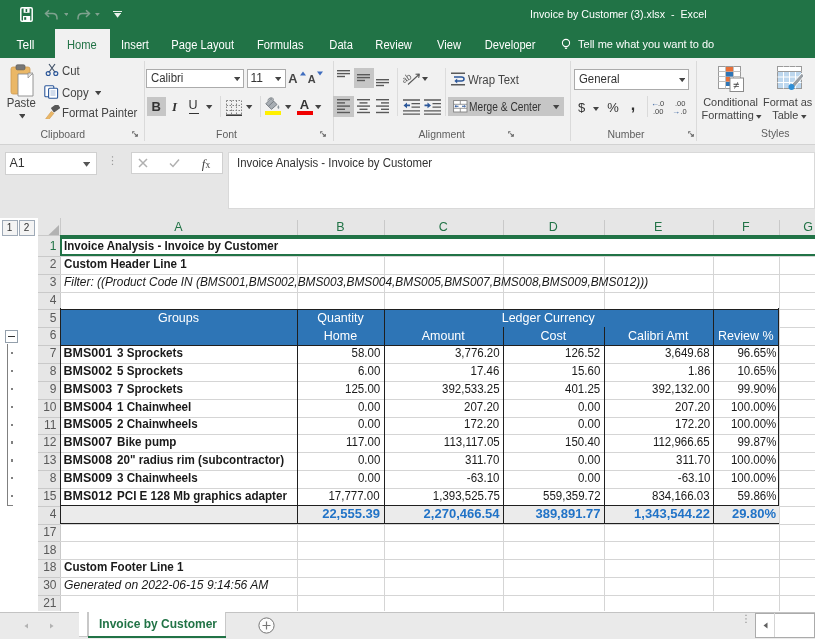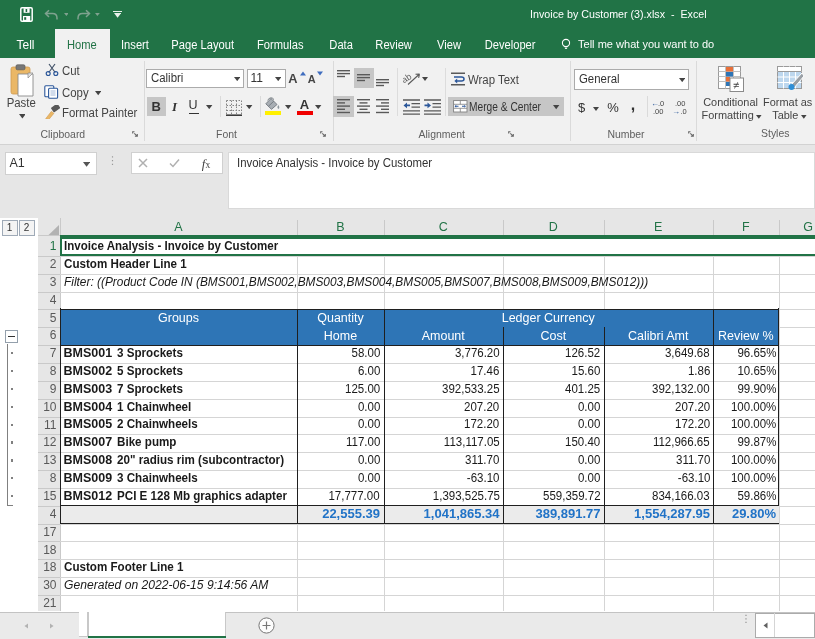--- a/index.html
+++ b/index.html
@@ -470,23 +470,23 @@
 <div style="position:absolute;top:468.92500000000024px;right:105px;transform-origin:right center;height:18.5px;line-height:18.5px;font-family:&quot;Liberation Sans&quot;,sans-serif;font-size:12.5px;color:#1a1a1a;font-weight:normal;font-style:normal;white-space:nowrap;transform:scaleX(0.92);">-63.10</div>
 <div style="position:absolute;top:468.92500000000024px;right:39px;transform-origin:right center;height:18.5px;line-height:18.5px;font-family:&quot;Liberation Sans&quot;,sans-serif;font-size:12.5px;color:#1a1a1a;font-weight:normal;font-style:normal;white-space:nowrap;transform:scaleX(0.92);">100.00%</div>
 <div style="position:absolute;top:486.77500000000026px;left:63.5px;transform-origin:left center;height:18.5px;line-height:18.5px;font-family:&quot;Liberation Sans&quot;,sans-serif;font-size:12.5px;color:#1a1a1a;font-weight:bold;font-style:normal;white-space:nowrap;">BMS012</div>
 <div style="position:absolute;top:486.77500000000026px;left:117px;transform-origin:left center;height:18.5px;line-height:18.5px;font-family:&quot;Liberation Sans&quot;,sans-serif;font-size:12.5px;color:#1a1a1a;font-weight:bold;font-style:normal;white-space:nowrap;transform:scaleX(0.93);">PCI E 128 Mb graphics adapter</div>
 <div style="position:absolute;top:486.77500000000026px;right:435px;transform-origin:right center;height:18.5px;line-height:18.5px;font-family:&quot;Liberation Sans&quot;,sans-serif;font-size:12.5px;color:#1a1a1a;font-weight:normal;font-style:normal;white-space:nowrap;transform:scaleX(0.92);">17,777.00</div>
 <div style="position:absolute;top:486.77500000000026px;right:315.5px;transform-origin:right center;height:18.5px;line-height:18.5px;font-family:&quot;Liberation Sans&quot;,sans-serif;font-size:12.5px;color:#1a1a1a;font-weight:normal;font-style:normal;white-space:nowrap;transform:scaleX(0.92);">1,393,525.75</div>
 <div style="position:absolute;top:486.77500000000026px;right:214.5px;transform-origin:right center;height:18.5px;line-height:18.5px;font-family:&quot;Liberation Sans&quot;,sans-serif;font-size:12.5px;color:#1a1a1a;font-weight:normal;font-style:normal;white-space:nowrap;transform:scaleX(0.92);">559,359.72</div>
 <div style="position:absolute;top:486.77500000000026px;right:105px;transform-origin:right center;height:18.5px;line-height:18.5px;font-family:&quot;Liberation Sans&quot;,sans-serif;font-size:12.5px;color:#1a1a1a;font-weight:normal;font-style:normal;white-space:nowrap;transform:scaleX(0.92);">834,166.03</div>
 <div style="position:absolute;top:486.77500000000026px;right:39px;transform-origin:right center;height:18.5px;line-height:18.5px;font-family:&quot;Liberation Sans&quot;,sans-serif;font-size:12.5px;color:#1a1a1a;font-weight:normal;font-style:normal;white-space:nowrap;transform:scaleX(0.92);">59.86%</div>
 <div style="position:absolute;top:504.37500000000034px;right:435px;transform-origin:right center;height:19px;line-height:19px;font-family:&quot;Liberation Sans&quot;,sans-serif;font-size:13px;color:#2173C7;font-weight:bold;font-style:normal;white-space:nowrap;">22,555.39</div>
-<div style="position:absolute;top:504.37500000000034px;right:315.5px;transform-origin:right center;height:19px;line-height:19px;font-family:&quot;Liberation Sans&quot;,sans-serif;font-size:13px;color:#2173C7;font-weight:bold;font-style:normal;white-space:nowrap;">1,041,865.34</div>
+<div style="position:absolute;top:504.37500000000034px;right:315.5px;transform-origin:right center;height:19px;line-height:19px;font-family:&quot;Liberation Sans&quot;,sans-serif;font-size:13px;color:#2173C7;font-weight:bold;font-style:normal;white-space:nowrap;">2,270,466.54</div>
 <div style="position:absolute;top:504.37500000000034px;right:214.5px;transform-origin:right center;height:19px;line-height:19px;font-family:&quot;Liberation Sans&quot;,sans-serif;font-size:13px;color:#2173C7;font-weight:bold;font-style:normal;white-space:nowrap;">389,891.77</div>
-<div style="position:absolute;top:504.37500000000034px;right:105px;transform-origin:right center;height:19px;line-height:19px;font-family:&quot;Liberation Sans&quot;,sans-serif;font-size:13px;color:#2173C7;font-weight:bold;font-style:normal;white-space:nowrap;">1,554,287.95</div>
+<div style="position:absolute;top:504.37500000000034px;right:105px;transform-origin:right center;height:19px;line-height:19px;font-family:&quot;Liberation Sans&quot;,sans-serif;font-size:13px;color:#2173C7;font-weight:bold;font-style:normal;white-space:nowrap;">1,343,544.22</div>
 <div style="position:absolute;top:504.37500000000034px;right:39px;transform-origin:right center;height:19px;line-height:19px;font-family:&quot;Liberation Sans&quot;,sans-serif;font-size:13px;color:#2173C7;font-weight:bold;font-style:normal;white-space:nowrap;">29.80%</div>
 <div style="position:absolute;top:236.875px;left:63.5px;transform-origin:left center;height:18.5px;line-height:18.5px;font-family:&quot;Liberation Sans&quot;,sans-serif;font-size:12.5px;color:#1a1a1a;font-weight:bold;font-style:normal;white-space:nowrap;transform:scaleX(0.925);">Invoice Analysis - Invoice by Customer</div>
 <div style="position:absolute;top:254.72499999999997px;left:63.5px;transform-origin:left center;height:18.5px;line-height:18.5px;font-family:&quot;Liberation Sans&quot;,sans-serif;font-size:12.5px;color:#1a1a1a;font-weight:bold;font-style:normal;white-space:nowrap;transform:scaleX(0.93);">Custom Header Line 1</div>
 <div style="position:absolute;top:272.575px;left:63.5px;transform-origin:left center;height:18.5px;line-height:18.5px;font-family:&quot;Liberation Sans&quot;,sans-serif;font-size:12.5px;color:#1a1a1a;font-weight:normal;font-style:italic;white-space:nowrap;transform:scaleX(0.95);">Filter: ((Product Code IN (BMS001,BMS002,BMS003,BMS004,BMS005,BMS007,BMS008,BMS009,BMS012)))</div>
 <div style="position:absolute;top:558.1750000000003px;left:63.5px;transform-origin:left center;height:18.5px;line-height:18.5px;font-family:&quot;Liberation Sans&quot;,sans-serif;font-size:12.5px;color:#1a1a1a;font-weight:bold;font-style:normal;white-space:nowrap;transform:scaleX(0.93);">Custom Footer Line 1</div>
 <div style="position:absolute;top:576.0250000000003px;left:63.5px;transform-origin:left center;height:18.5px;line-height:18.5px;font-family:&quot;Liberation Sans&quot;,sans-serif;font-size:12.5px;color:#1a1a1a;font-weight:normal;font-style:italic;white-space:nowrap;transform:scaleX(0.97);">Generated on 2022-06-15 9:14:56 AM</div>
 <div style="position:absolute;left:60px;top:236.6px;width:760px;height:19.5px;border:2px solid #217346;background:transparent;"></div>
 <div style="position:absolute;left:4.5px;top:330px;width:13px;height:13px;background:#fff;border:1px solid #94a0ac;"></div>
 <div style="position:absolute;left:7.5px;top:336px;width:7.0px;height:1.2px;background:#333;"></div>
 <div style="position:absolute;left:7px;top:343.5px;width:1.2px;height:162.0px;background:#808080;"></div>
@@ -502,20 +502,21 @@
 <div style="position:absolute;left:11px;top:495.02500000000026px;width:2.2px;height:2.2px;background:#808080;"></div>
 <div style="position:absolute;left:0px;top:611.5px;width:815px;height:28px;background:#EAEAEA;border-top:1px solid #C3C3C3;"></div>
 <svg style="position:absolute;left:23px;top:622.5px" width="6" height="6" viewBox="0 0 6 6">
       <path d="M5 0.5 L1.5 3 L5 5.5 Z" fill="#b2b2b2"></path>
     </svg>
 <svg style="position:absolute;left:49px;top:622.5px" width="6" height="6" viewBox="0 0 6 6">
       <path d="M1 0.5 L4.5 3 L1 5.5 Z" fill="#b2b2b2"></path>
     </svg>
 <div style="position:absolute;left:79px;top:612px;width:8.5px;height:25px;background:#fff;border:1px solid #C8C8C8;border-top:none;border-left:none;"></div>
 <div style="position:absolute;left:88px;top:612px;width:138px;height:25px;background:#fff;border:1px solid #C8C8C8;border-top:none;"></div>
+<div style="position:absolute;top:615.0px;left:158px;transform-origin:left center;height:18px;line-height:18px;font-family:&quot;Liberation Sans&quot;,sans-serif;font-size:12px;color:#217346;font-weight:bold;font-style:normal;white-space:nowrap;transform:translateX(-50%) scaleX(1.0);">Invoice by Customer</div>
 <div style="position:absolute;left:88px;top:635.5px;width:138px;height:2.5px;background:#217346;"></div>
 <svg style="position:absolute;left:258px;top:617px" width="17" height="17" viewBox="0 0 17 17">
 <circle cx="8.5" cy="8.5" r="7.6" fill="#fdfdfd" stroke="#767676" stroke-width="1"></circle>
 <path d="M8.5 4.5 V12.5 M4.5 8.5 H12.5" stroke="#767676" stroke-width="1.2"></path>
 </svg>
 <div style="position:absolute;left:741px;top:616px;font-size:10px;color:#8a8a8a;line-height:5.5px;">⋮</div>
 <div style="position:absolute;left:755px;top:612.5px;width:60px;height:25px;background:#fff;border:1px solid #ABABAB;"></div>
 <svg style="position:absolute;left:762px;top:621.5px" width="7" height="7" viewBox="0 0 7 7">
       <path d="M5.5 0.5 L1.5 3.5 L5.5 6.5 Z" fill="#606060"></path>
     </svg>

